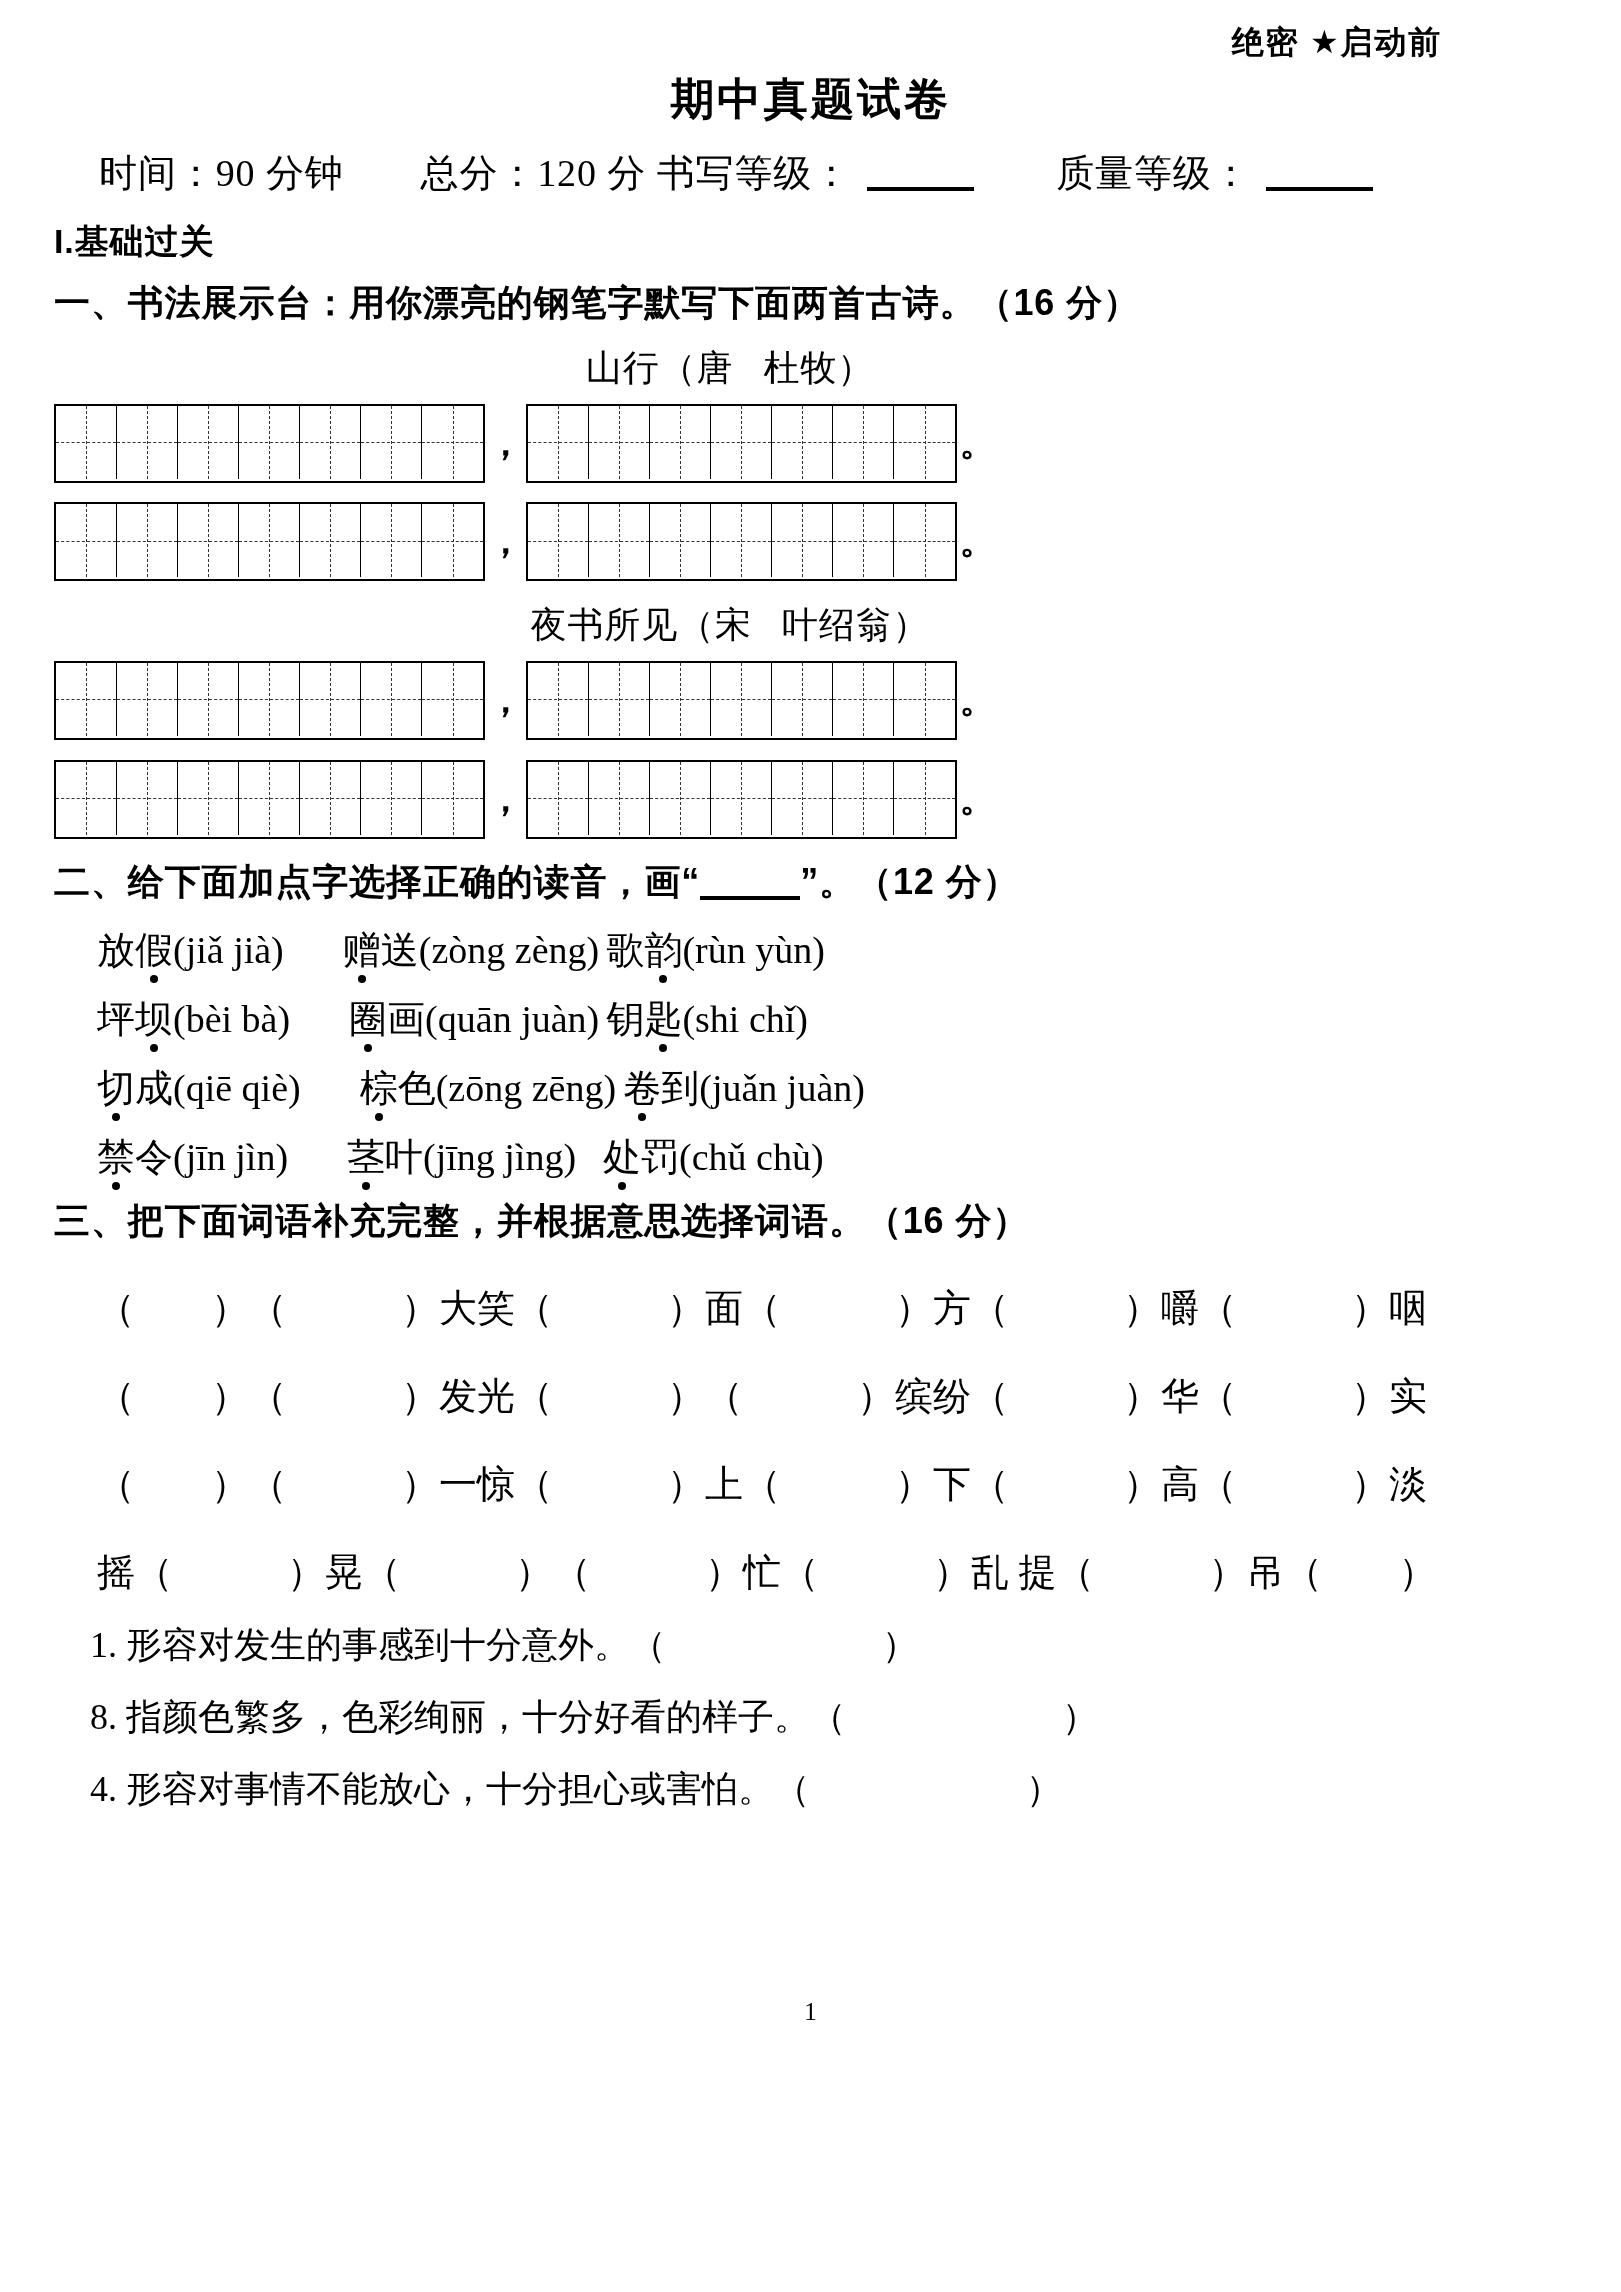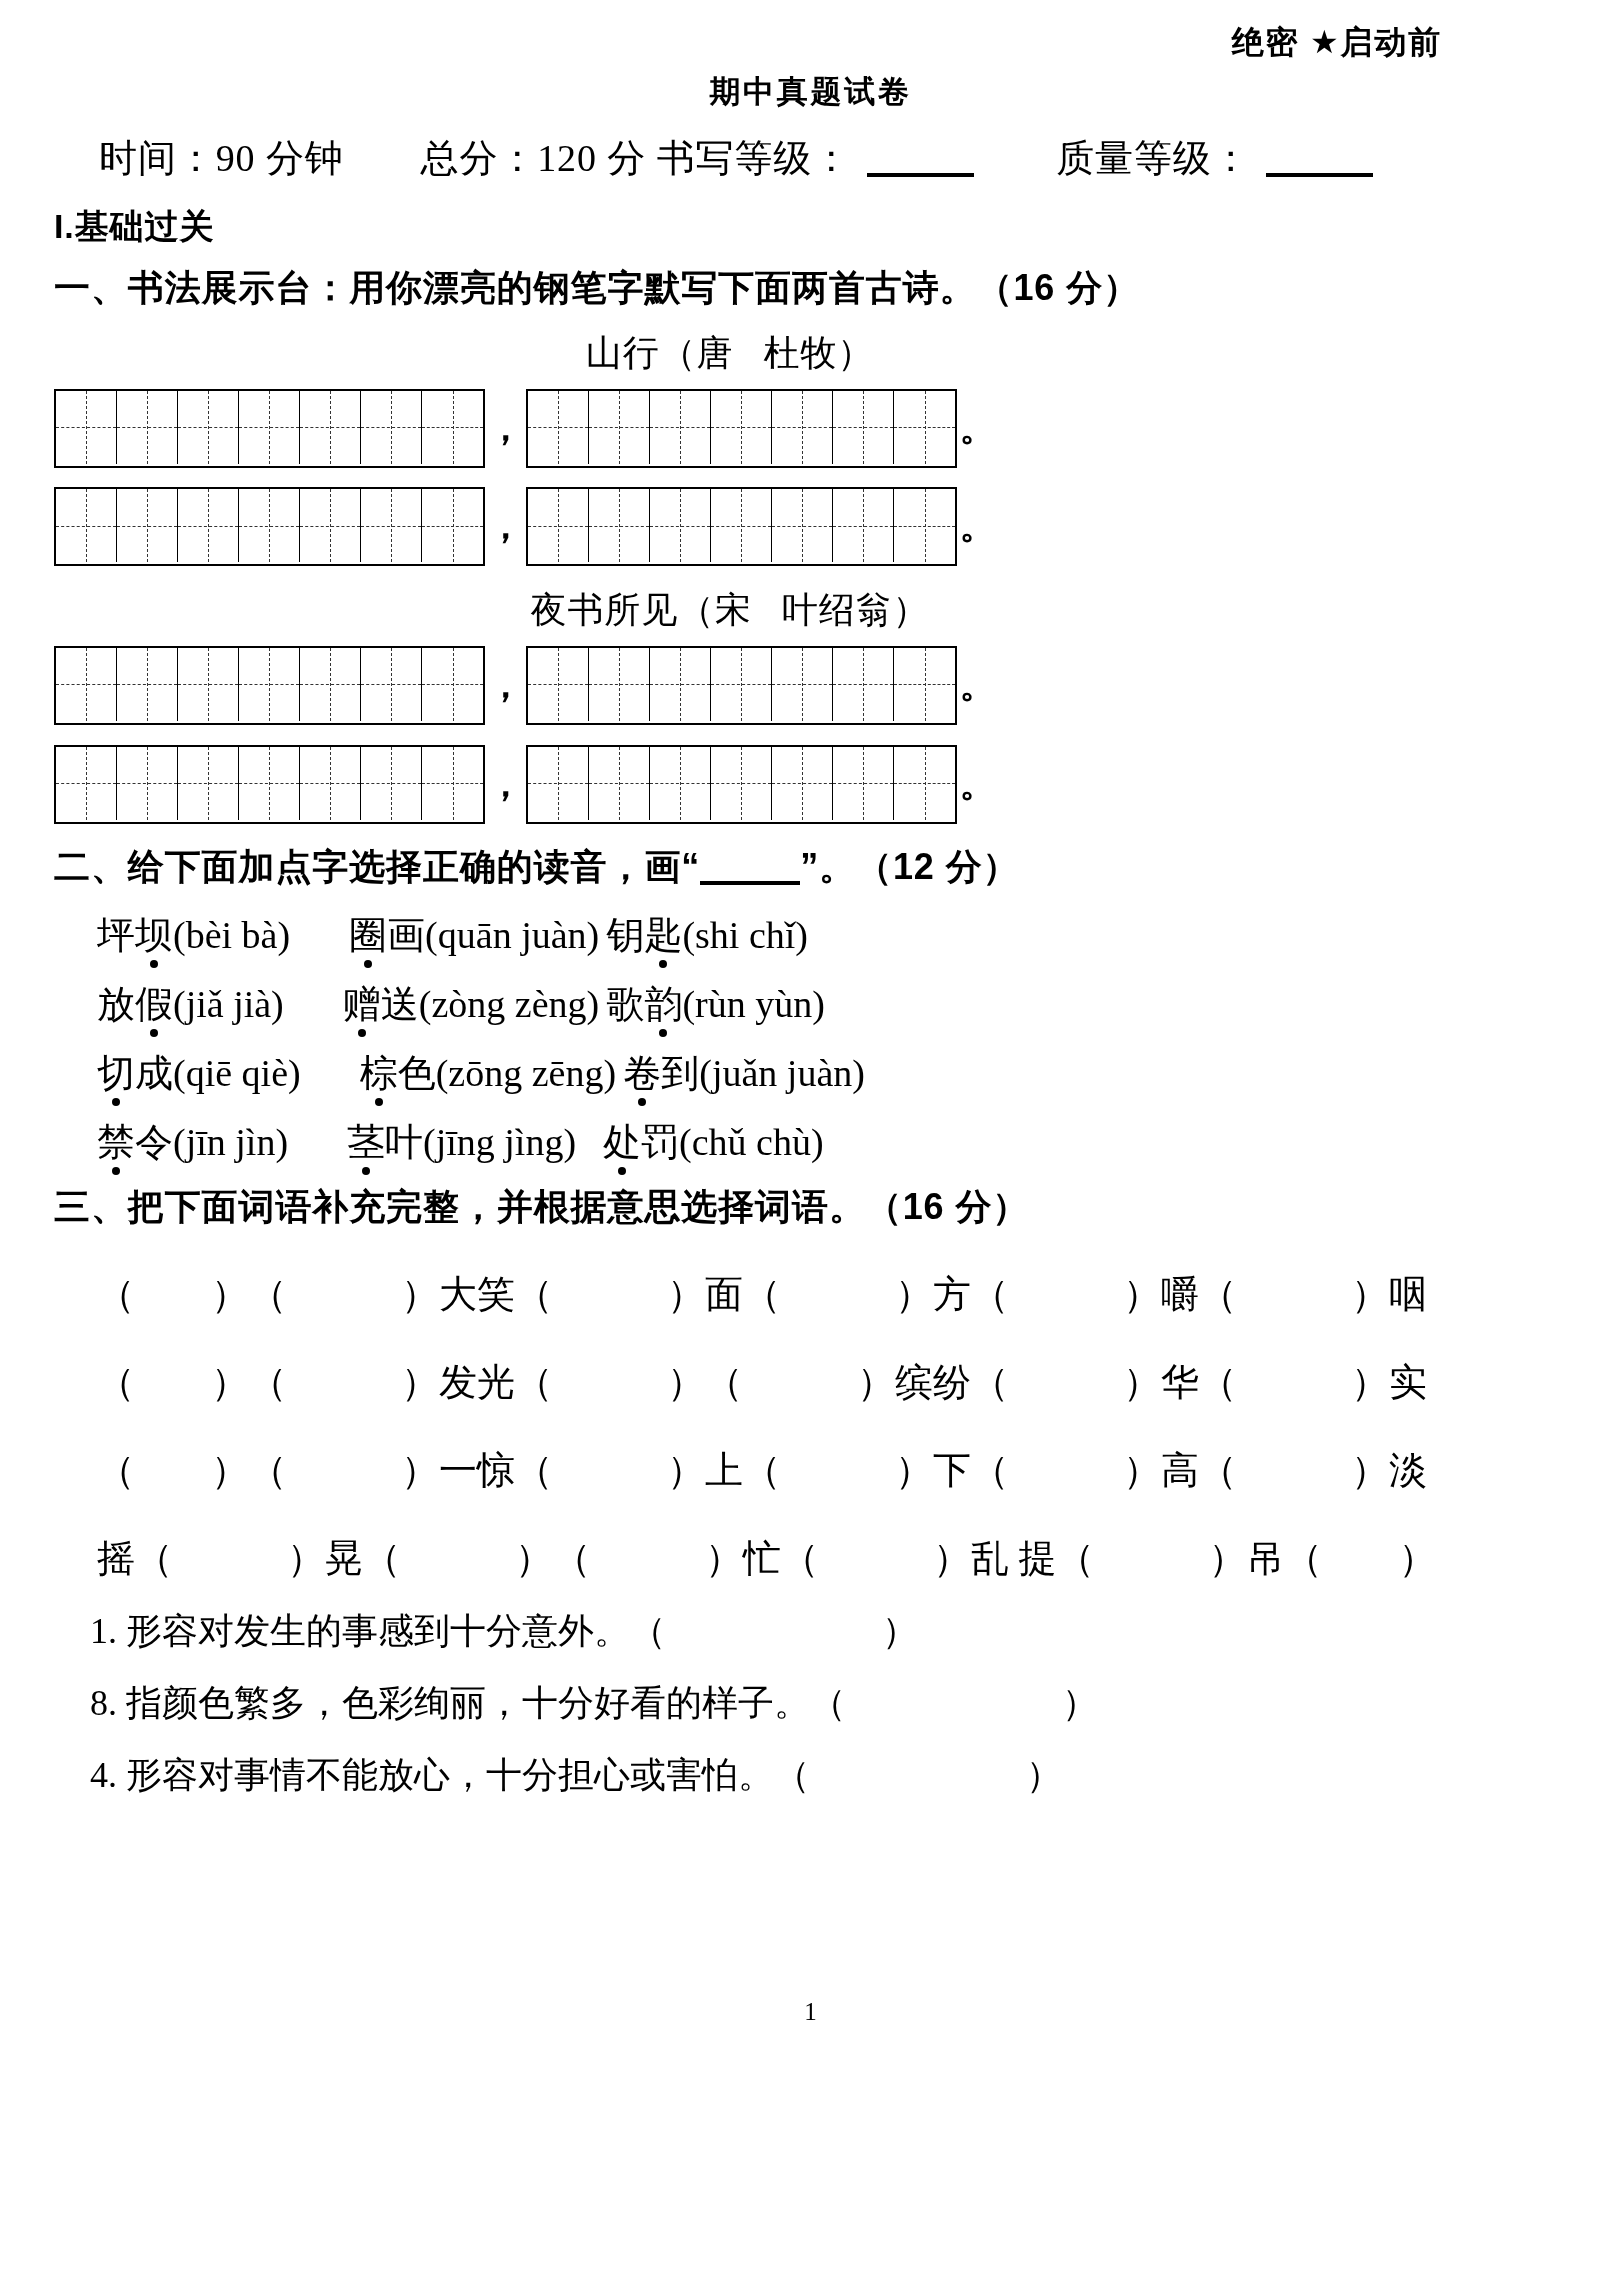--- a/index.html
+++ b/index.html
@@ -39,21 +39,21 @@
     font-size: 66px;
     font-weight: bold;
     font-family: "Liberation Sans", "DejaVu Sans", sans-serif;
     letter-spacing: 3.6px;
     margin-top: 12.5px;
     line-height: 1.15;
     white-space: nowrap;
   }
   .sub-title {
     text-align: center;
-    font-size: 31px;
+    font-size: 44px;
     font-weight: bold;
     font-family: "Liberation Sans", "DejaVu Sans", sans-serif;
     letter-spacing: 2.7px;
     margin-top: 14.3px;
     line-height: 1.15;
   }
   .meta-line {
     font-size: 38px;
     font-weight: normal;
     margin-top: 23px;
@@ -324,25 +324,25 @@
         <div class="cell"></div>
     </div>
     <div class="punct">。</div>
   </div>
 
   <div class="q-heading">
     <span>二、给下面加点字选择正确的读音，画“</span><span class="ul-blank"></span><span>”。（12 分）</span>
   </div>
 
   <div class="pinyin-row">
+    <span class="pinyin-item"><span>放</span><span class="dotted">假</span><span>(jiǎ   jià)</span></span><span class="pi-gap-a"></span><span class="pinyin-item"><span class="dotted">赠</span><span>送</span><span>(zòng   zèng)</span></span><span class="pi-gap-b"></span><span class="pinyin-item"><span>歌</span><span class="dotted">韵</span><span>(rùn   yùn)</span></span>
+  </div>
+
+  <div class="pinyin-row">
     <span class="pinyin-item"><span>坪</span><span class="dotted">坝</span><span>(bèi   bà)</span></span><span class="pi-gap-a"></span><span class="pinyin-item"><span class="dotted">圈</span><span>画</span><span>(quān   juàn)</span></span><span class="pi-gap-b"></span><span class="pinyin-item"><span>钥</span><span class="dotted">匙</span><span>(shi   chǐ)</span></span>
-  </div>
-
-  <div class="pinyin-row">
-    <span class="pinyin-item"><span>放</span><span class="dotted">假</span><span>(jiǎ   jià)</span></span><span class="pi-gap-a"></span><span class="pinyin-item"><span class="dotted">赠</span><span>送</span><span>(zòng   zèng)</span></span><span class="pi-gap-b"></span><span class="pinyin-item"><span>歌</span><span class="dotted">韵</span><span>(rùn   yùn)</span></span>
   </div>
 
   <div class="pinyin-row">
     <span class="pinyin-item"><span class="dotted">切</span><span>成</span><span>(qiē   qiè)</span></span><span class="pi-gap-a"></span><span class="pinyin-item"><span class="dotted">棕</span><span>色</span><span>(zōng   zēng)</span></span><span class="pi-gap-b"></span><span class="pinyin-item"><span class="dotted">卷</span><span>到</span><span>(juǎn   juàn)</span></span>
   </div>
 
   <div class="pinyin-row">
     <span class="pinyin-item"><span class="dotted">禁</span><span>令</span><span>(jīn   jìn)</span></span><span class="pi-gap-a"></span><span class="pinyin-item"><span class="dotted">茎</span><span>叶</span><span>(jīng   jìng)</span></span><span class="pi-gap-c"></span><span class="pinyin-item"><span class="dotted">处</span><span>罚</span><span>(chǔ   chù)</span></span>
   </div>
 

